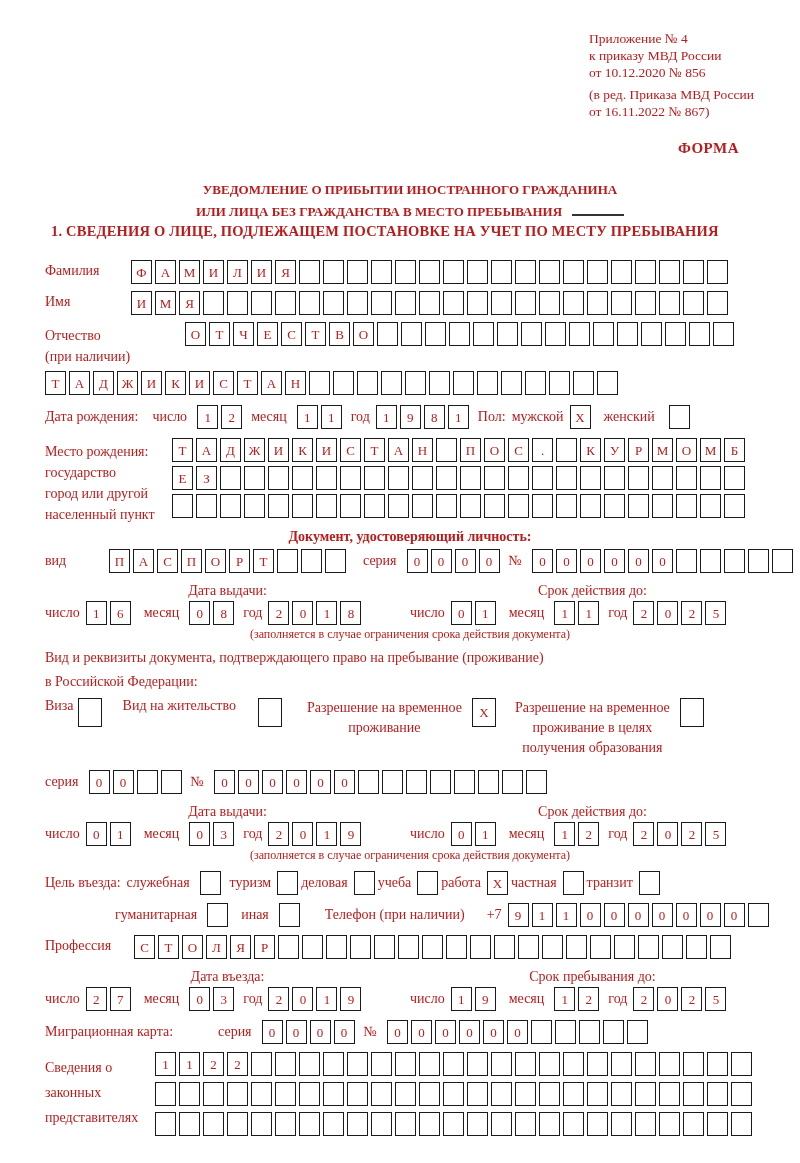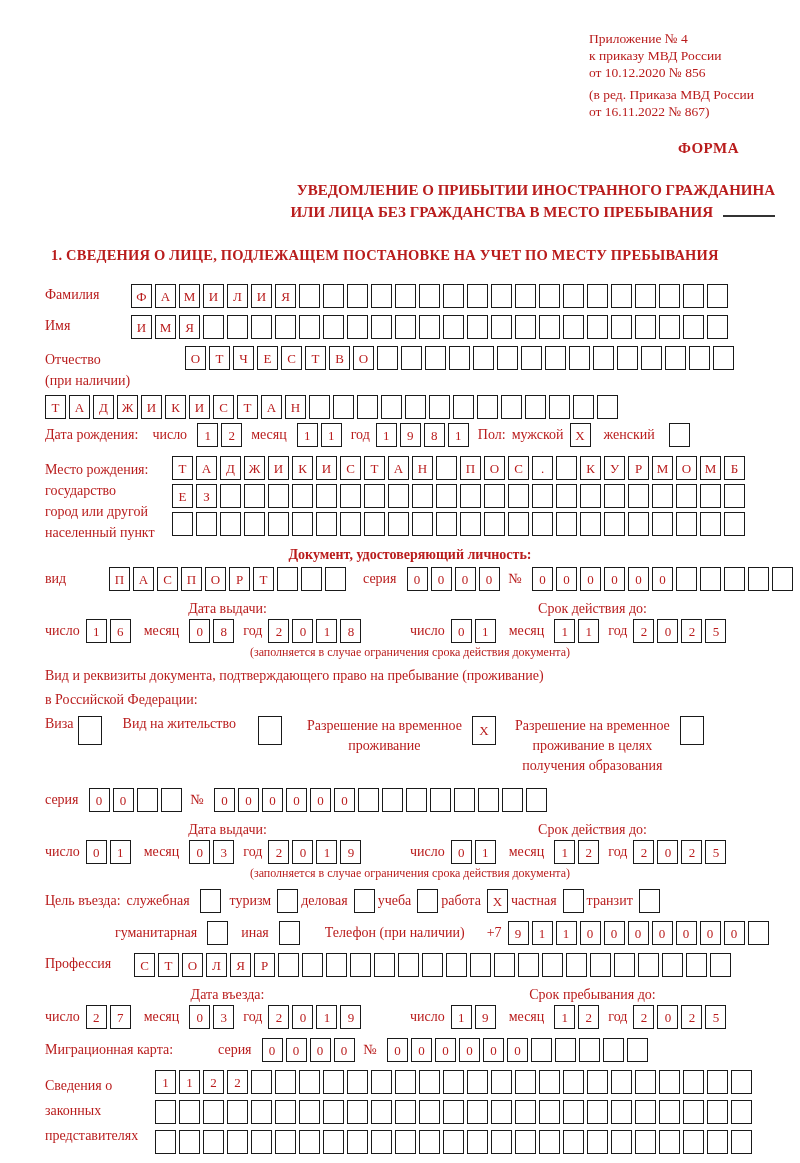--- a/index.html
+++ b/index.html
@@ -4,23 +4,23 @@
 <style>
   html,body{margin:0;padding:0;background:#fff;}
   .page{
     width:800px;height:1163px;box-sizing:border-box;position:relative;
     padding:30px 25px 0 45px;background:#fff;color:#b91c1c;
     font-family:"Liberation Serif","DejaVu Serif",serif;font-size:14px;overflow:hidden;
   }
   .appendix{margin-left:auto;width:186px;line-height:17px;font-size:13.5px;}
   .appendix .rev{margin-top:5px;}
   .forma{text-align:right;padding-right:36px;font-weight:bold;font-size:15px;margin-top:20px;letter-spacing:.5px;}
-  .title{text-align:right;font-weight:bold;font-size:15px;margin-top:22px;line-height:22px;}
+  .title{text-align:center;font-weight:bold;font-size:13px;margin-top:22px;line-height:22px;}
   .blankline{display:inline-block;width:52px;border-bottom:2px solid #333;margin-left:10px;}
-  .sect{font-weight:bold;font-size:14.5px;margin-top:24px;margin-left:6px;letter-spacing:.2px;}
+  .sect{font-weight:bold;font-size:14.5px;margin-left:6px;letter-spacing:.2px;}
 
   .row{display:flex;align-items:flex-start;margin-top:7px;}
   .lbl{flex:none;padding-top:3px;}
   .stack{display:flex;flex-direction:column;line-height:21px;}
   .w86{width:86px;}
   .w127{width:127px;}
   .w140{width:140px;}
   .w64{width:64px;}
   .w89{width:89px;}
   .boxes{display:inline-flex;flex:none;}
@@ -189,21 +189,21 @@
         <span class="cell"></span>
         <span class="cell"></span>
         <span class="cell"></span>
         <span class="cell"></span>
         <span class="cell"></span>
         <span class="cell"></span>
         <span class="cell"></span>
       </span>
   </div>
 
-  <div class="row inline" style="margin-top:4px;">
+  <div class="row inline" style="margin-top:10px;">
     <span>Дата рождения:</span>
     <span class="gap14">число</span>
     <span class="boxes gap10">
         <span class="cell">1</span>
         <span class="cell">2</span>
       </span>
     <span class="gap6">месяц</span>
     <span class="boxes gap10">
         <span class="cell">1</span>
         <span class="cell">1</span>

